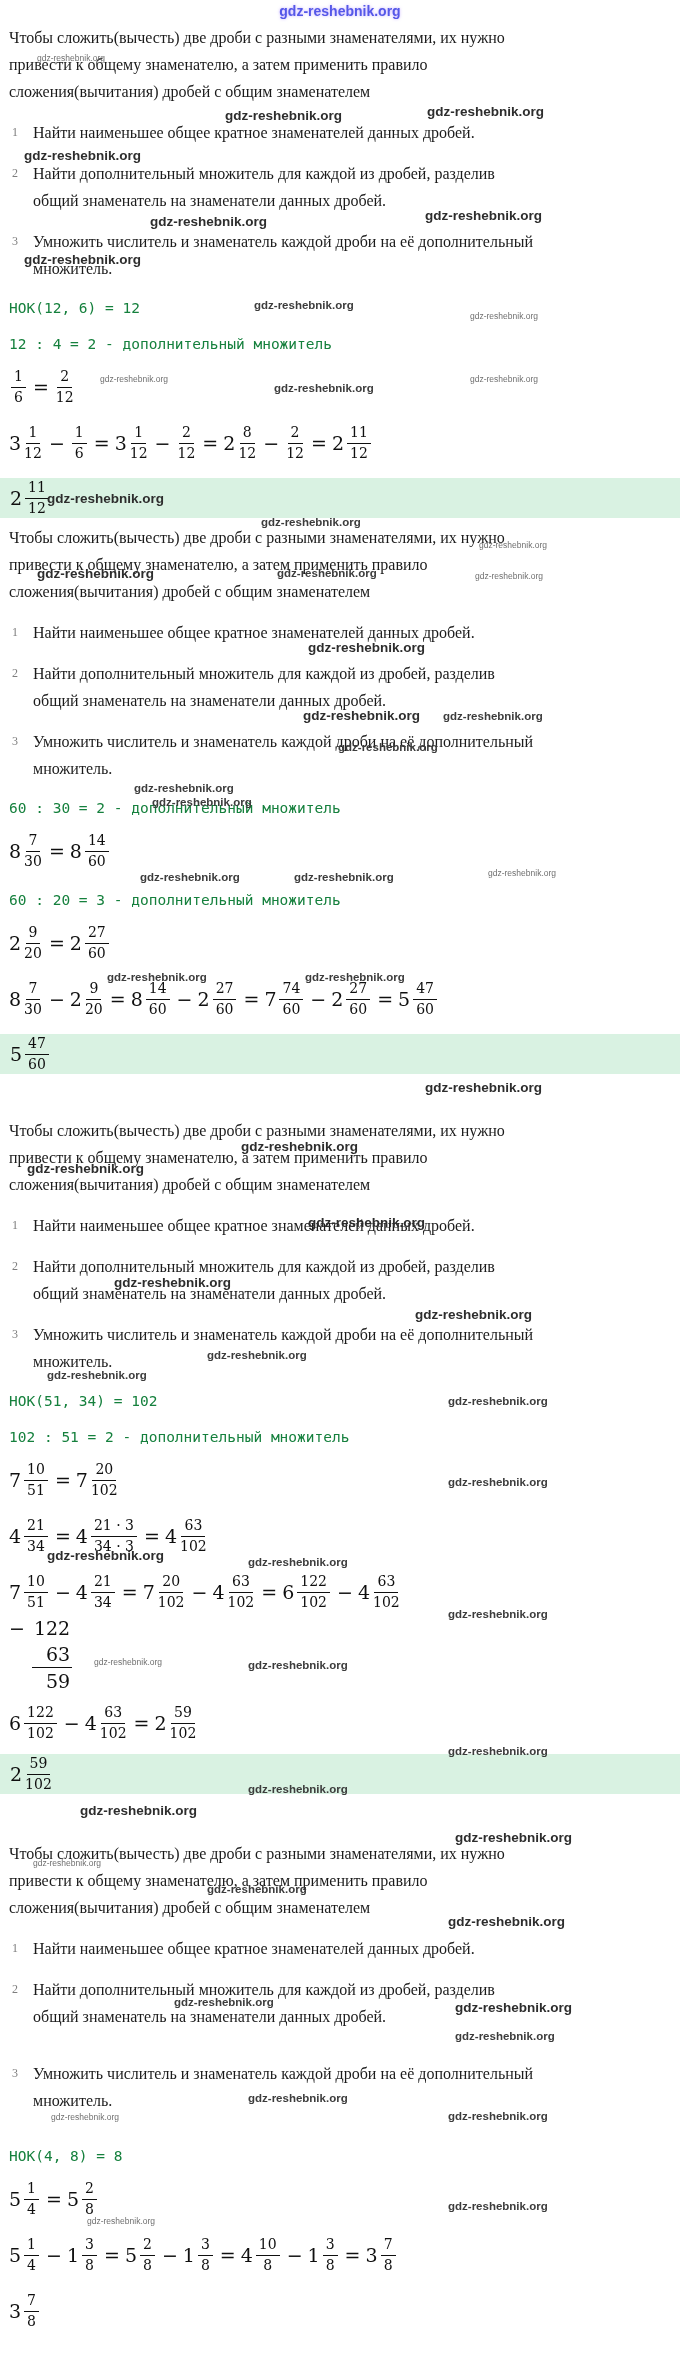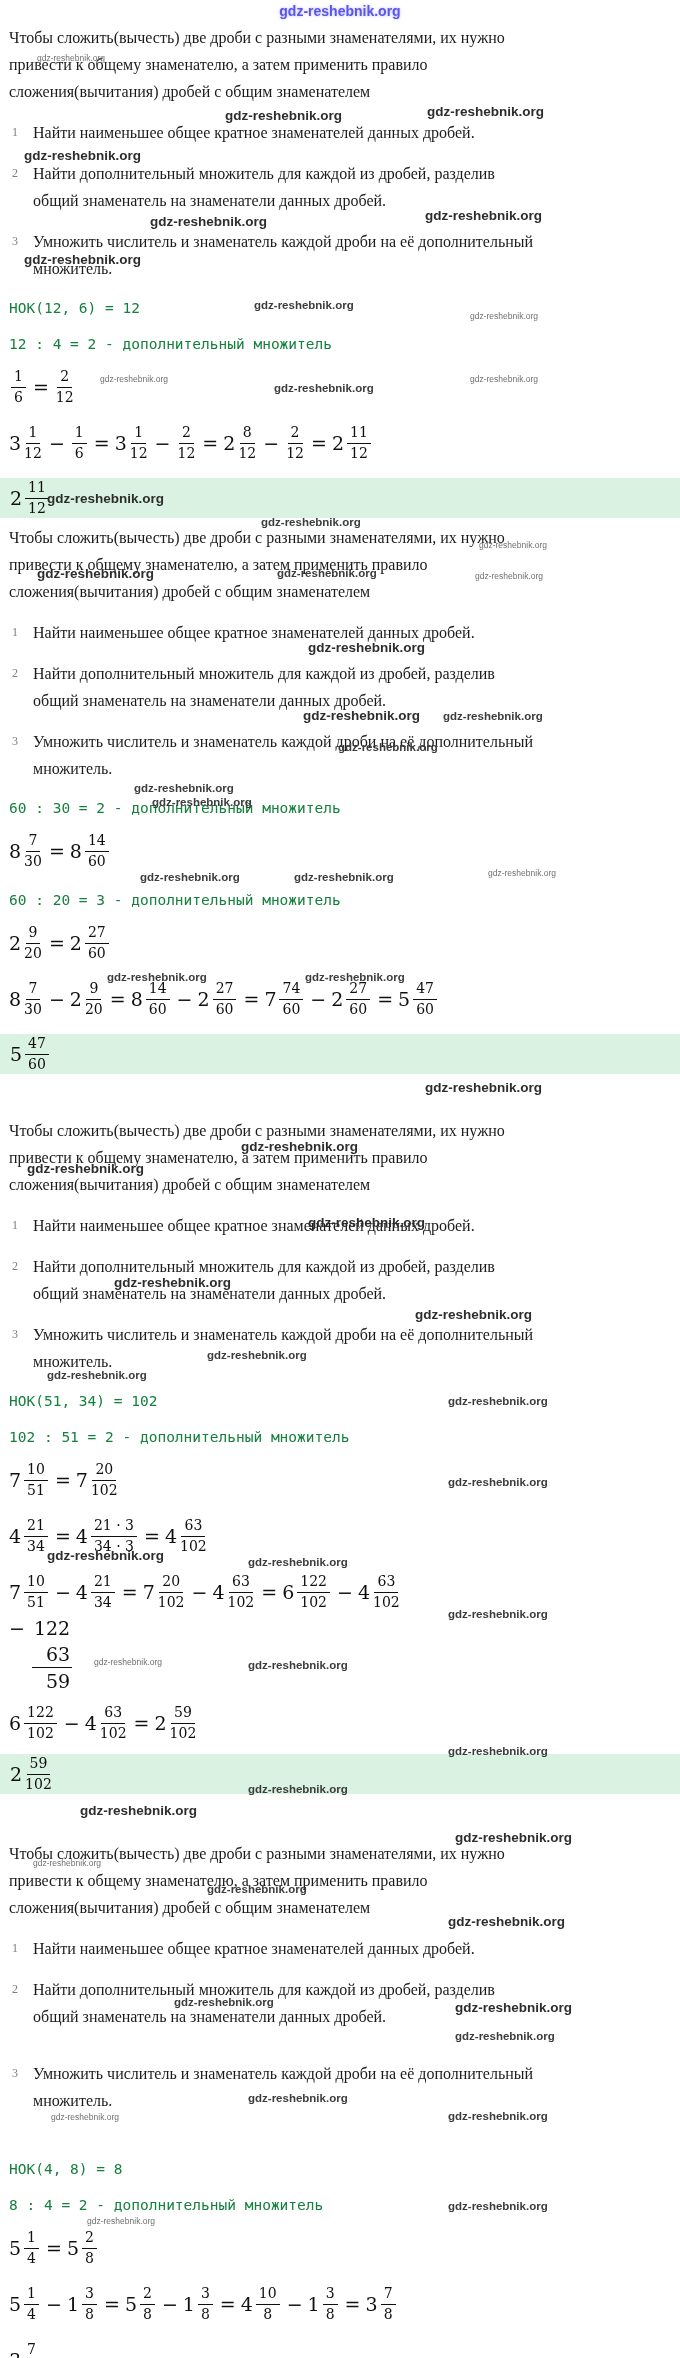--- a/index.html
+++ b/index.html
@@ -55,21 +55,21 @@
   .cs-minus { margin-right:7px; line-height:26px; }
   .cs-col { display:inline-flex; flex-direction:column; }
   .cs-col span { display:block; line-height:26px; padding:0 2px; text-align:right; }
   .cs-res { border-top:1.3px solid #0f0f0f; }
 
   
   .block-3 .sol-i6 { margin-top:0; }
   .block-3 .sol-i7 { margin-top:6px; }
   .block-3 .sol-i8 { margin-top:8px; }
   .block-4 .step-i2 { margin-top:30px; }
-  .block-4 .sol-i0 { margin-top:45px; }
+  .block-4 .sol-i0 { margin-top:32px; }
 
   .wm { position:absolute; white-space:nowrap; font-family:"Liberation Sans", sans-serif; pointer-events:none; }
   .wm.b15 { font-size:13.5px; font-weight:700; color:#2d2d2d; }
   .wm.b12 { font-size:11.5px; font-weight:700; color:#3c3c3c; }
   .wm.s8  { font-size:8.5px;  font-weight:400; color:#707070; }
 </style>
 </head>
 <body>
 
 <div class="page">
@@ -484,21 +484,20 @@
           </span>
         </div>
         <div class="step step-i2">
           <span class="step-num">3</span>
           <span class="step-body">
             <div class="step-line">Умножить числитель и знаменатель каждой дроби на её дополнительный</div>
             <div class="step-line">множитель.</div>
           </span>
         </div>
         <div class="sol-mono sol-i0">НОК(4, 8) = 8</div>
-        <div class="sol-mono sol-i1">8 : 4 = 2 - дополнительный множитель</div>
         <div class="math-line sol-i2">
           <span class="mix">
             <span class="whole">5</span>
             <span class="frac">
               <span class="num">1</span>
               <span class="den">4</span>
             </span>
           </span>
           <span class="op">=</span>
           <span class="mix">

